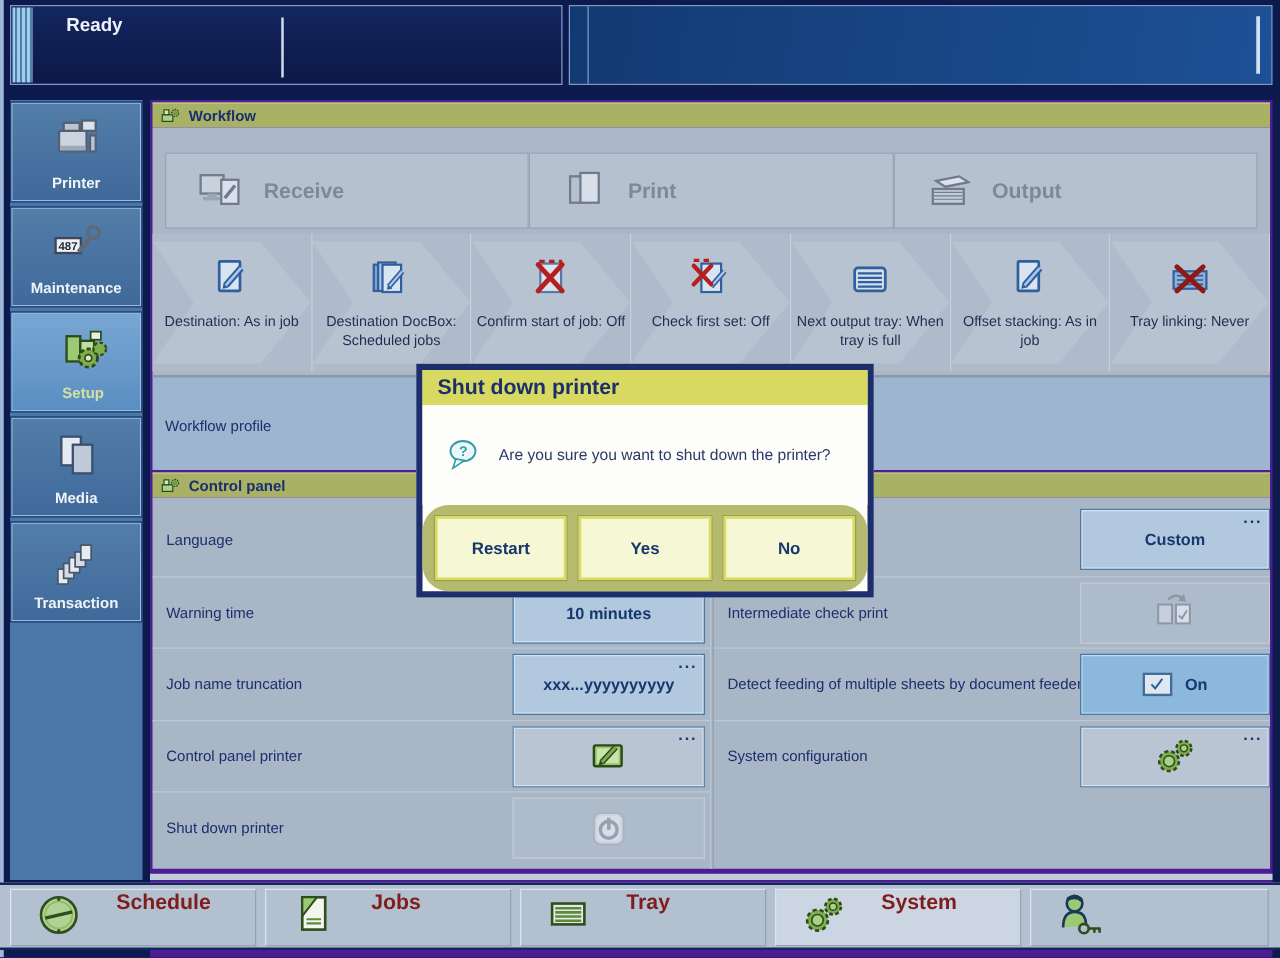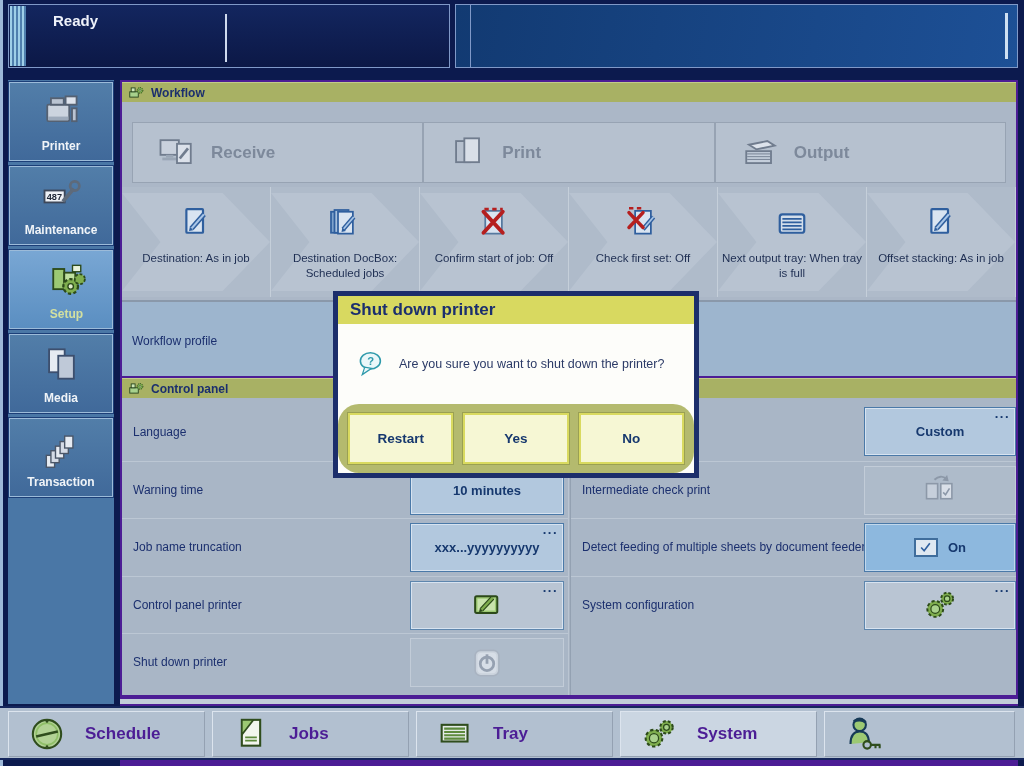--- a/index.html
+++ b/index.html
@@ -86,22 +86,22 @@
   .checkbox svg { width:15px; height:13px; }
   .ic36 { width:38px; height:38px; }
 
   .bottom-strip { position:absolute; left:120px; top:699px; width:898px; height:5px; background:#c2cdd9; }
 
   
   .bottombar { position:absolute; left:0; top:706px; width:1024px; height:54px; background:#b2c0d0;
     border-top:2px solid #15265c; border-bottom:2px solid #15265c;
     display:flex; gap:7px; padding:3px 0 3px 8px; }
   .tab { width:197px; height:46px; border:1px solid; border-color:#dce4ee #94a1b2 #94a1b2 #dce4ee;
-    display:flex; align-items:center; gap:18px; padding-left:18px;
-    font-size:17px; font-weight:bold; color:#4c1d95; }
+    display:flex; gap:26px; padding-left:18px;
+    font-size:17px; font-weight:bold; color:#7f1d1d; }
   .tab.selected { background:#cbd6e2; }
   .tab.operator { width:191px; }
   .ic40 { width:40px; height:40px; }
 
   
   .dialog { position:absolute; left:333px; top:291px; width:366px; height:187px;
     border:5px solid #1c2e6b; background:#fdfdfa; z-index:50; }
   .dlg-title { height:28px; background:#d8d960; display:flex; align-items:center;
     padding-left:12px; font-size:17px; font-weight:bold; color:#1b2f6e; }
   .dlg-body { height:80px; background:#fdfdfa; display:flex; align-items:center; gap:13px; padding-left:18px; }
@@ -374,20 +374,26 @@
             <use href="#sym-tray"></use>
           </svg>
         <span class="tlbl">Next output tray: When tray is full</span>
       </div>
       <div class="tile">
         <svg class="ic44">
             <use href="#sym-doc-pencil"></use>
           </svg>
         <span class="tlbl">Offset stacking: As in job</span>
       </div>
+      <div class="tile">
+        <svg class="ic44">
+            <use href="#sym-tray-cross"></use>
+          </svg>
+        <span class="tlbl">Tray linking: Never</span>
+      </div>
     </div>
 
     <div class="profile-section">
       <span class="profile-label">Workflow profile</span>
     </div>
 
     <div class="sec-header hdr-cp">
       <svg class="ic16">
           <use href="#sym-machine"></use>
         </svg>

